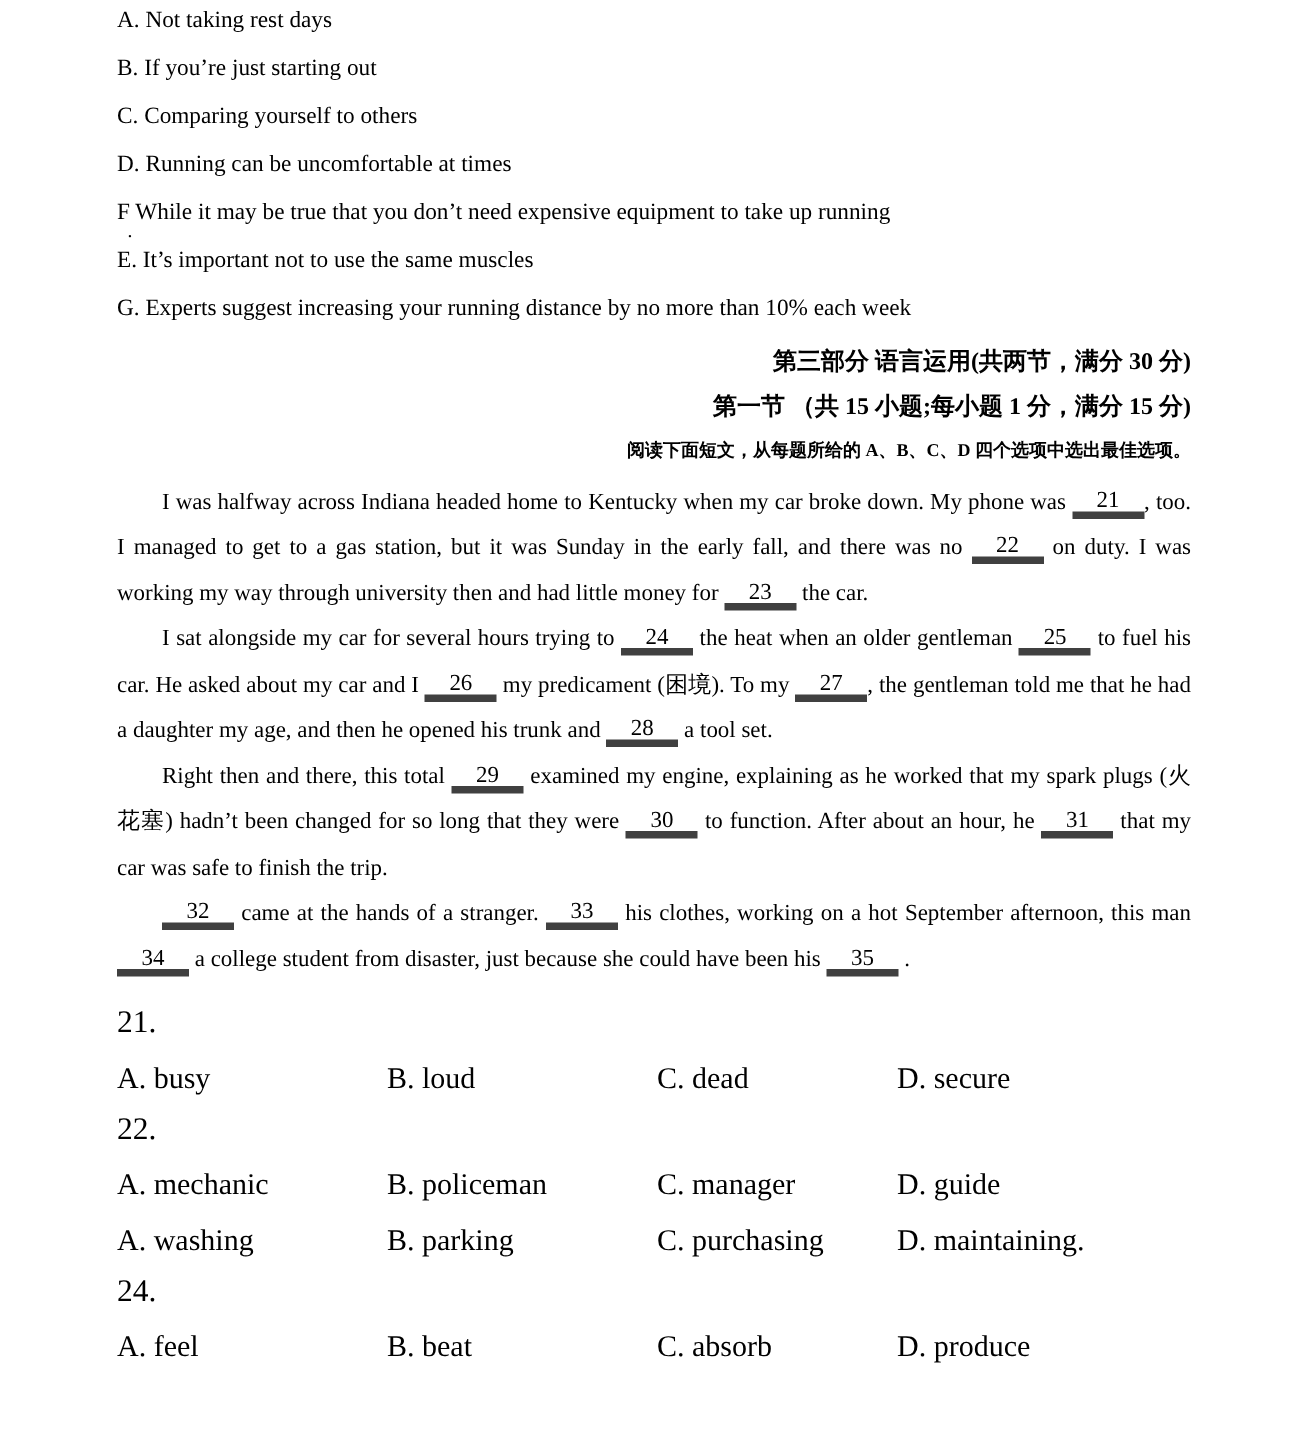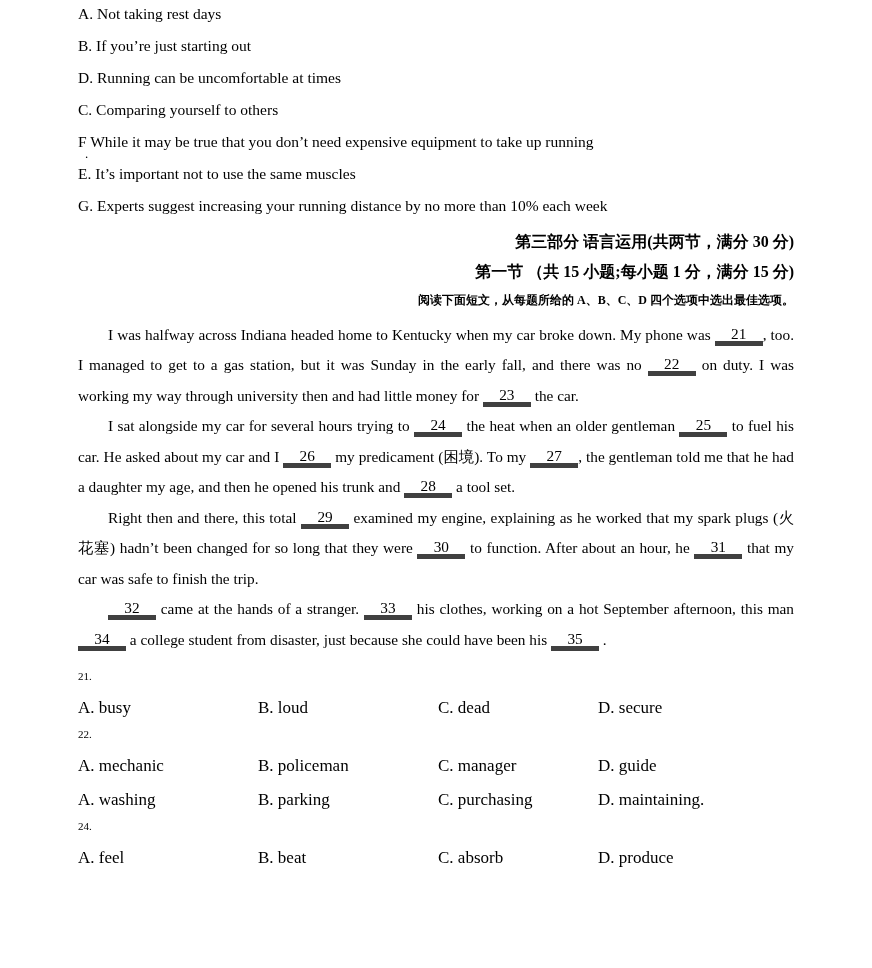--- a/index.html
+++ b/index.html
@@ -69,49 +69,49 @@
     display: inline-block;
     border-bottom: 5px solid #404040;
     text-align: center;
     padding: 0 3px;
     min-width: 42px;
     line-height: 1.0;
     position: relative;
     top: -1px;
   }
   .qnum {
-    font-size: 11px;
+    font-size: 21px;
     line-height: 1.0;
     margin: 13px 0 0 0;
   }
   .qnum.first-q { margin-top: 16px; }
   .choices {
     display: flex;
-    font-size: 17px;
+    font-size: 20px;
     line-height: 1.0;
     margin-top: 17px;
   }
   .choice {
     flex: 0 0 auto;
   }
   .choice.c1 { width: 180px; }
   .choice.c2 { width: 180px; }
   .choice.c3 { width: 160px; }
   .choice.c4 { width: 170px; }
 </style>
 </head>
 <body>
 
 <div class="page">
   <div class="content">
 
     <div class="opt-line">A. Not taking rest days</div>
     <div class="opt-line">B. If you’re just starting out</div>
+    <div class="opt-line">C. Comparing yourself to others</div>
     <div class="opt-line">D. Running can be uncomfortable at times</div>
-    <div class="opt-line">C. Comparing yourself to others</div>
     <div class="opt-line f-line">
       <span>F   While it may be true that you don’t need expensive equipment to take up running</span>
       <span class="f-dot">.</span>
     </div>
     <div class="opt-line">E. It’s important not to use the same muscles</div>
     <div class="opt-line">G. Experts suggest increasing your running distance by no more than 10% each week</div>
 
     <div class="heading h1">第三部分  语言运用(共两节，满分 30 分)</div>
     <div class="heading">第一节 （共 15 小题;每小题 1 分，满分 15 分)</div>
     <div class="heading cn">阅读下面短文，从每题所给的 A、B、C、D 四个选项中选出最佳选项。</div>

